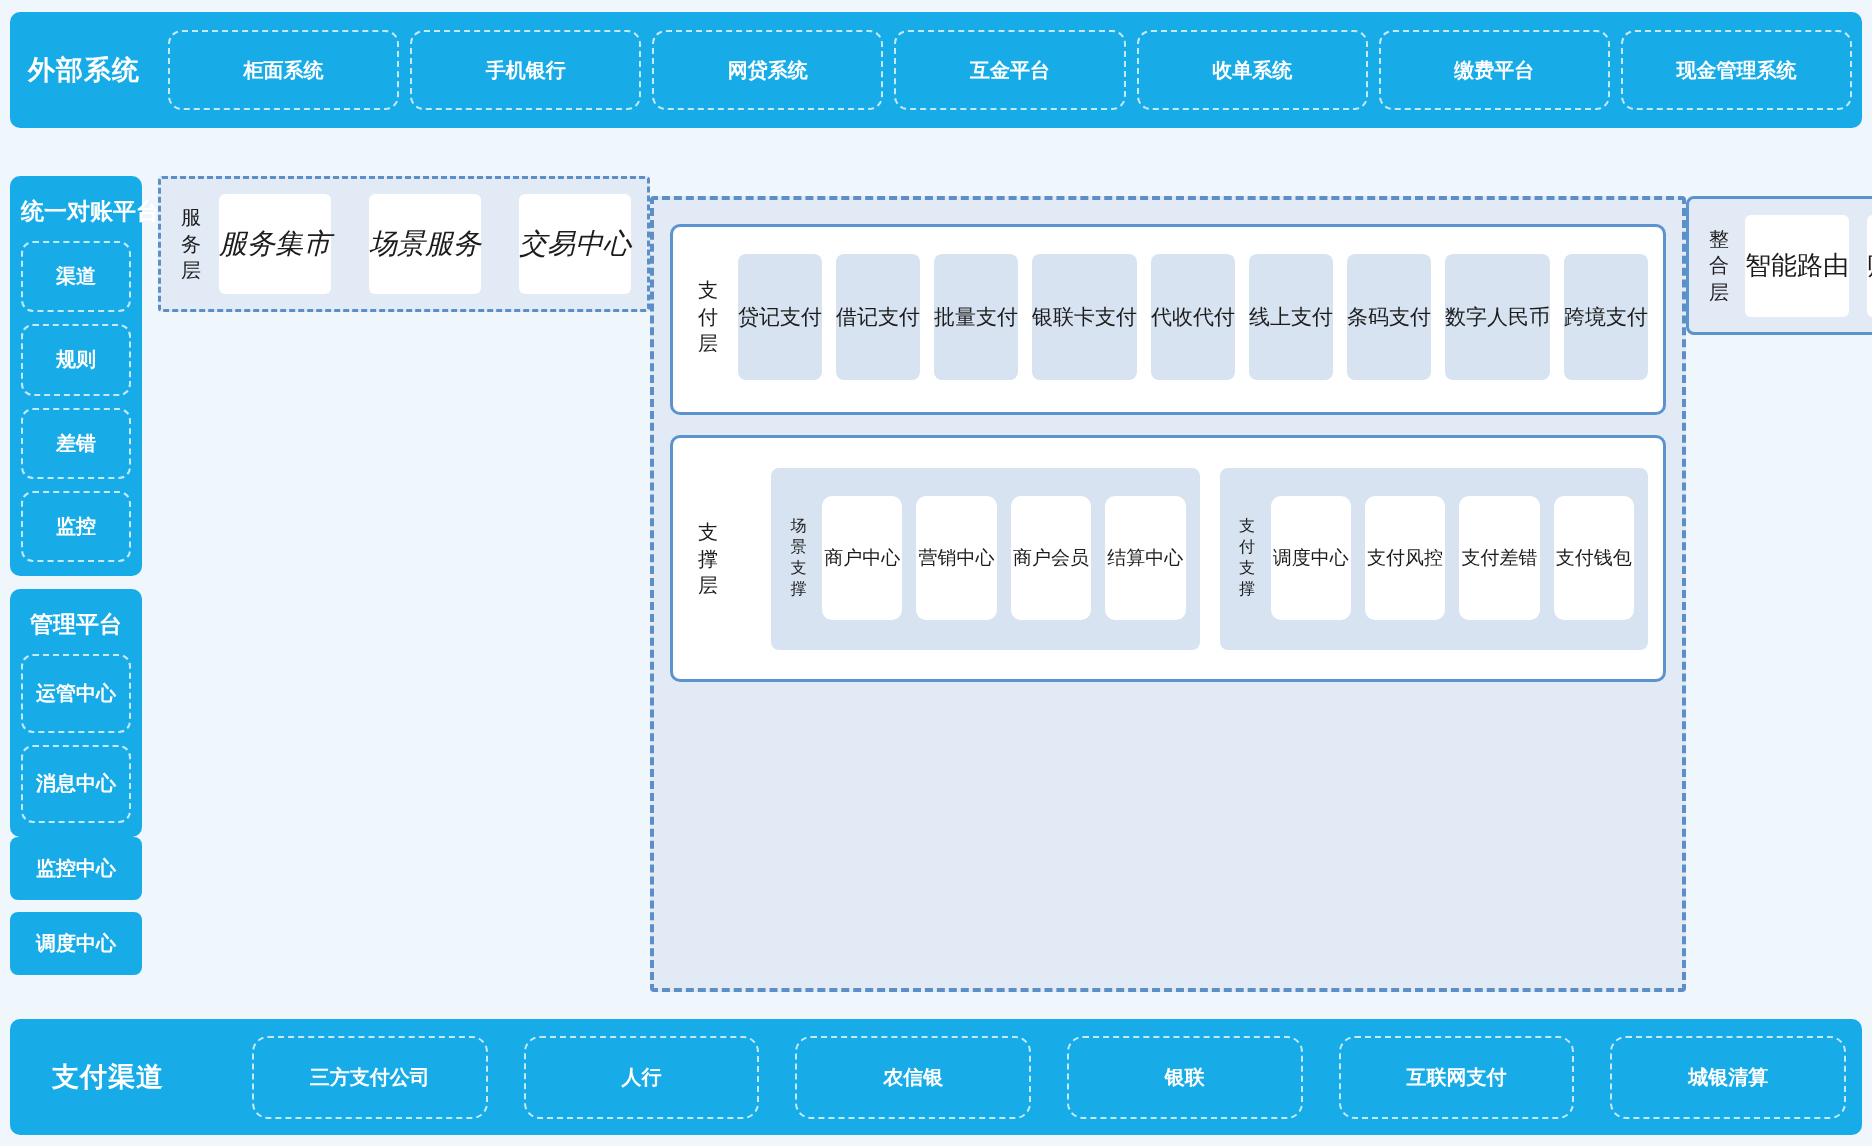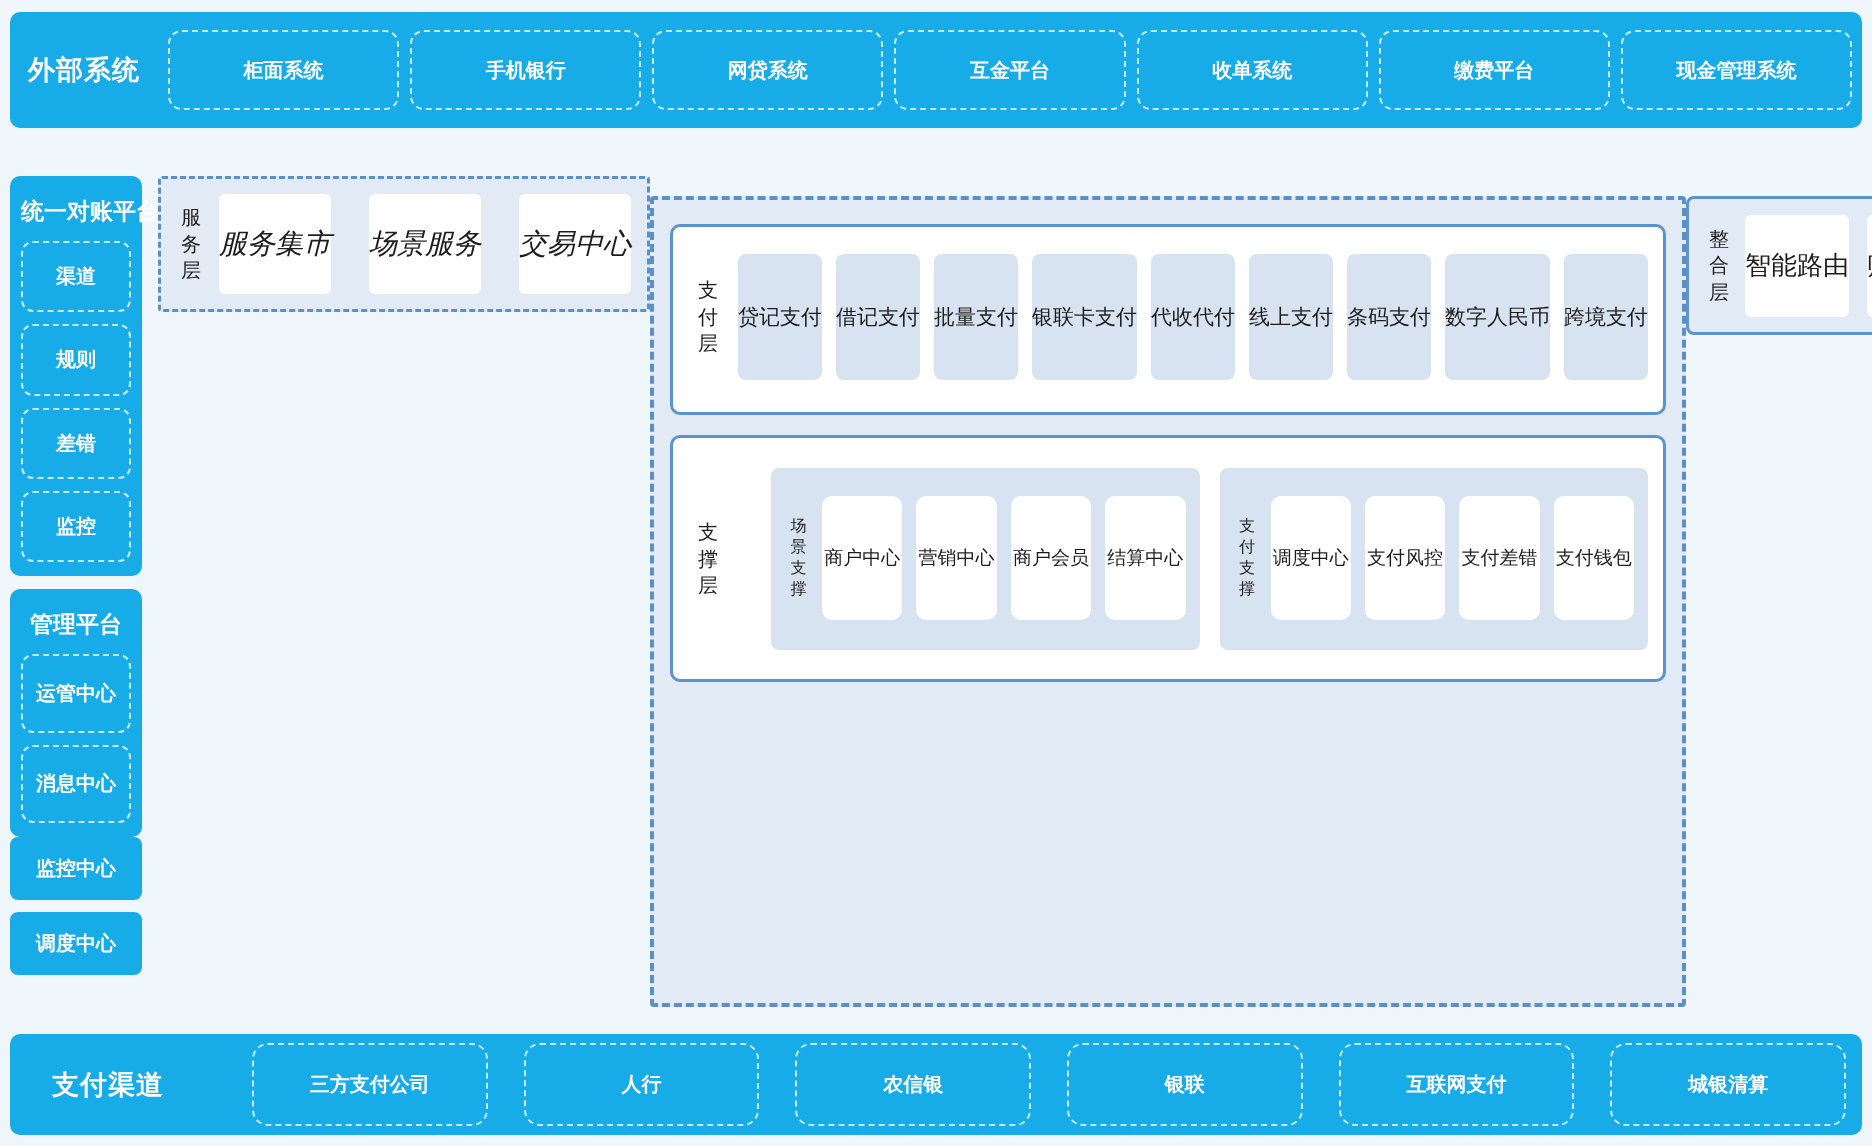--- a/index.html
+++ b/index.html
@@ -19,21 +19,21 @@
     overflow:hidden;
   }
   .page{width:1872px;height:1146px;padding:12px 10px 11px;display:flex;flex-direction:column;}
 
   
   .blue-bar{
     background:var(--blue);border-radius:10px;display:flex;align-items:center;
     flex:none;
   }
   .top-bar{height:116px;padding:0 10px 0 18px;}
-  .bottom-bar{height:101px;padding:0 16px 0 42px;margin-top:27px;}
+  .bottom-bar{height:116px;padding:0 16px 0 42px;margin-top:27px;}
   .bar-title{color:#fff;font-size:27px;font-weight:bold;flex:none;letter-spacing:1px;}
   .top-bar .bar-title{width:132px;}
   .bottom-bar .bar-title{width:196px;}
   .bar-items{flex:1;display:flex;align-items:center;}
   .top-bar .bar-items{gap:11px;margin-left:8px;}
   .bottom-bar .bar-items{gap:36px;margin-left:4px;}
   .dashed-node{
     flex:1;height:80px;border:2px dashed rgba(255,255,255,.75);border-radius:14px;
     display:flex;align-items:center;justify-content:center;
     color:#fff;font-size:20px;font-weight:bold;white-space:nowrap;

